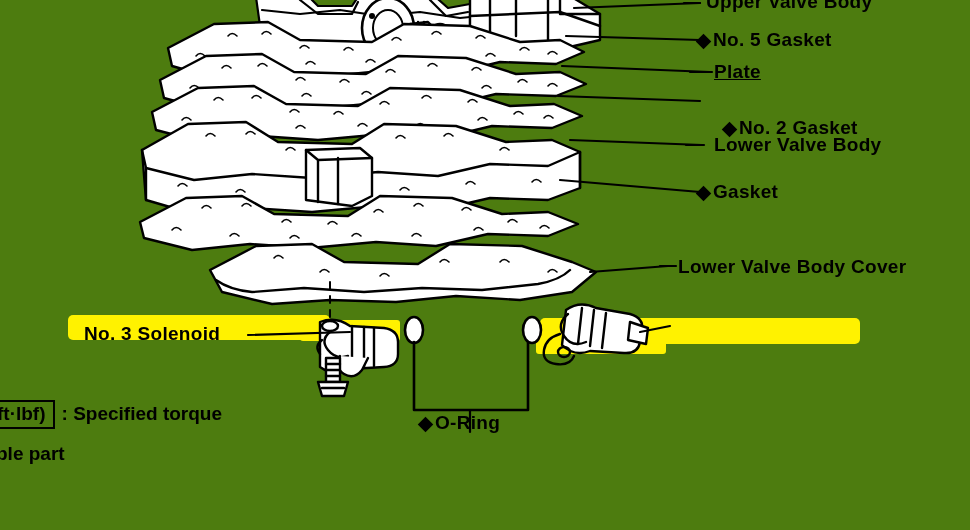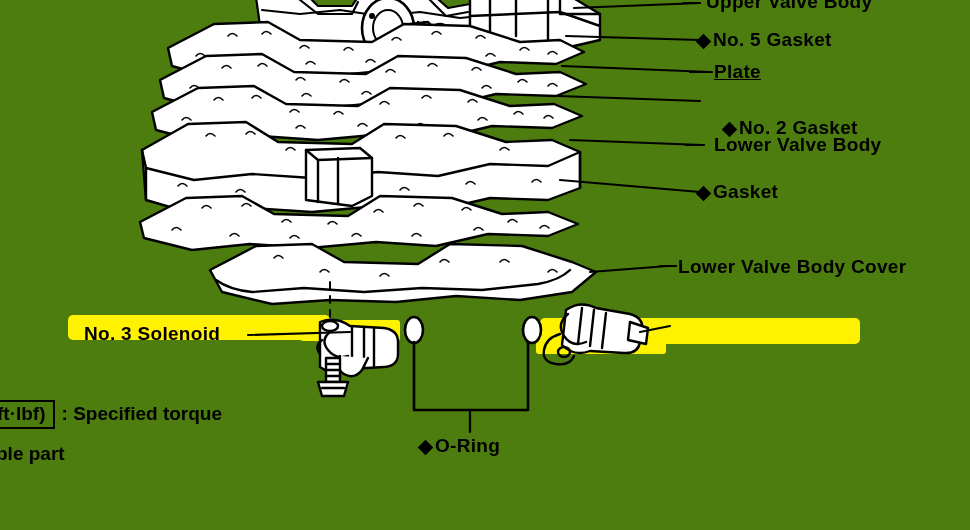--- a/index.html
+++ b/index.html
@@ -318,21 +318,21 @@
 
   <div class="label" style="left:678px; top:257px;text-align:center;">
     <span>Lower Valve Body Cover</span>
   </div>
 
 
   <div class="label" style="left:84px; top:324px;">
     <span>No. 3 Solenoid</span>
   </div>
 
-  <div class="label" style="left:420px; top:436px;">
+  <div class="label" style="left:420px; top:413px;">
     <span class="diamond"></span><span>O-Ring</span>
   </div>
 
   <div class="legend-line" style="left:-12px; top:400px;">
     <span class="torque-box">ft·lbf)</span><span>:</span>
     <span>Specified torque</span>
   </div>
 
   <div class="legend-line" style="left:-4px; top:443px;">
     <span>ble part</span>

